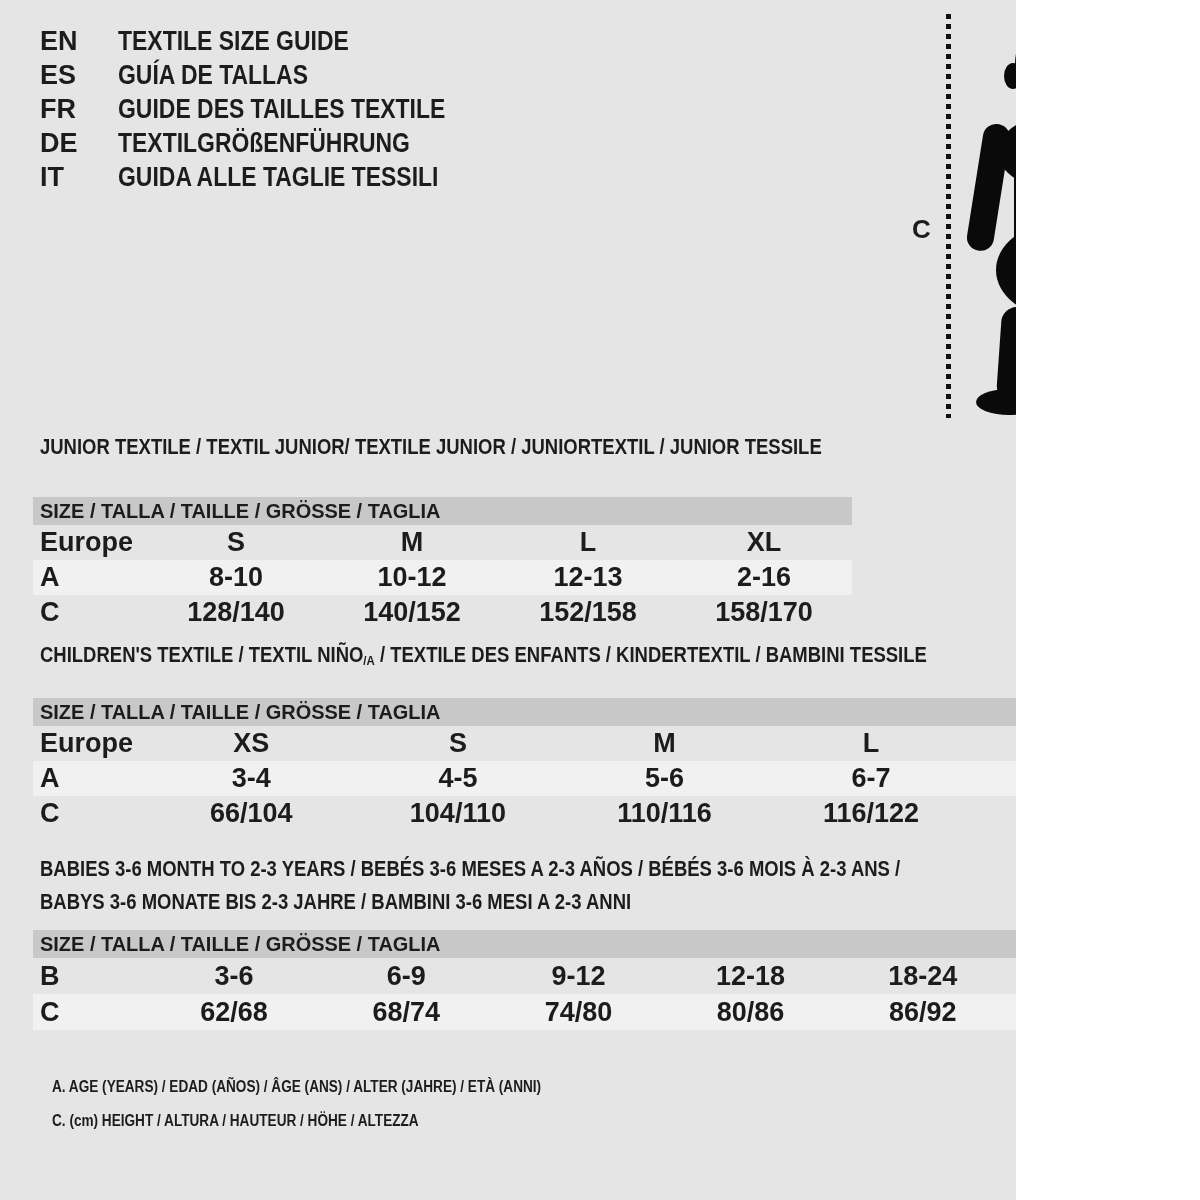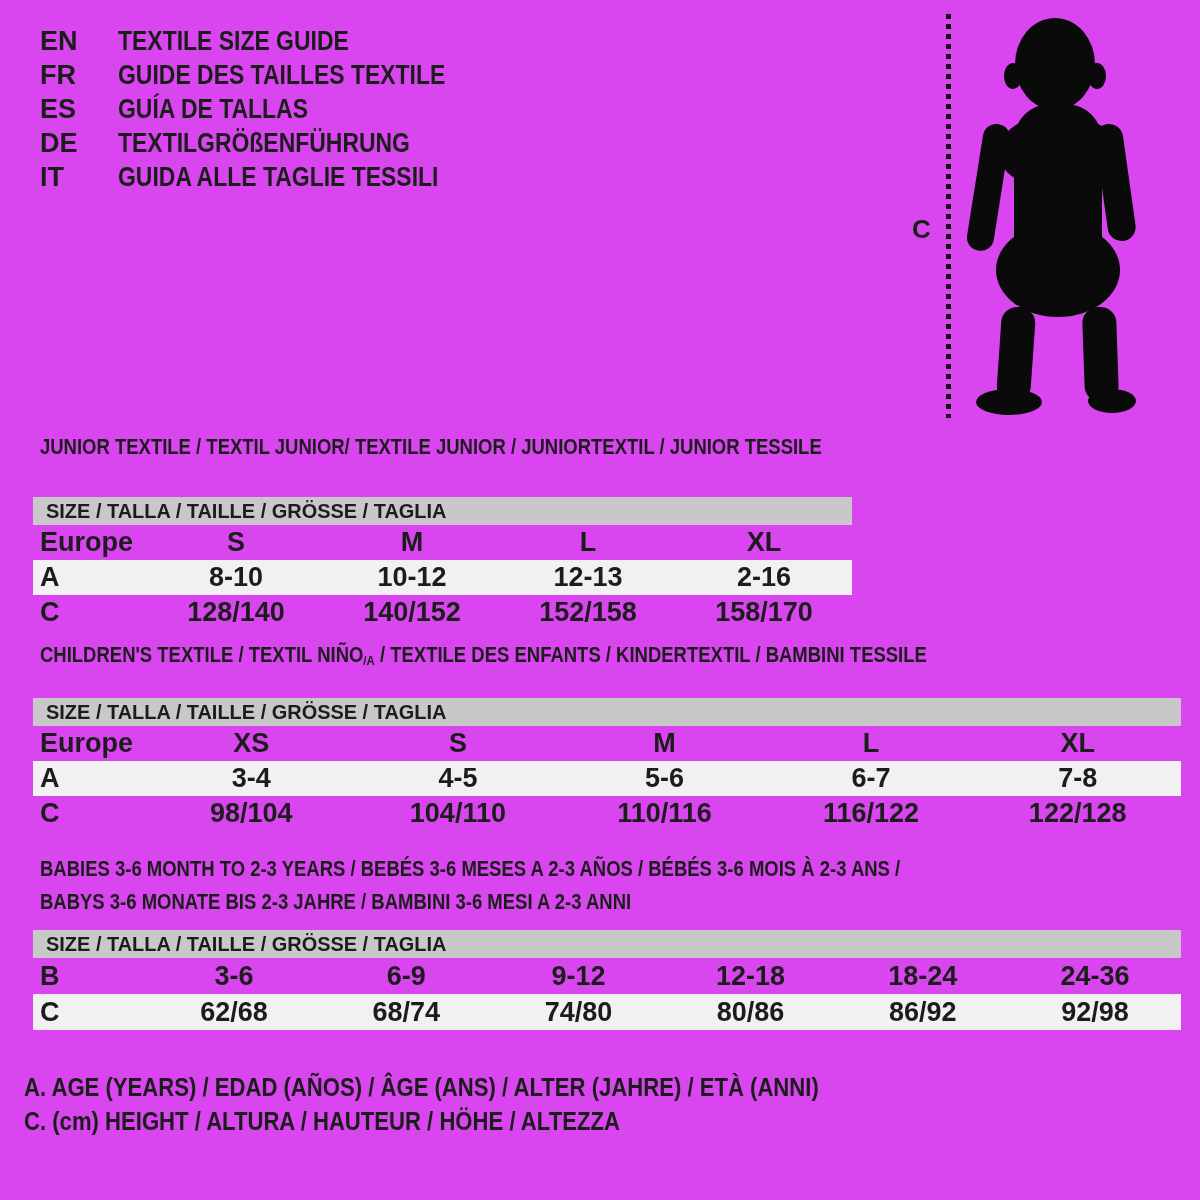--- a/index.html
+++ b/index.html
@@ -1,17 +1,17 @@
 <!DOCTYPE html>
 <html><head>
 <meta charset="utf-8">
 <style>
   html,body{margin:0;padding:0;background:#fff;}
   .page{
-    position:relative;width:1200px;height:1200px;background:#d946ef;
+    position:relative;width:1016px;height:1200px;background:#e5e5e5;
     font-family:"Liberation Sans",sans-serif;font-weight:bold;color:#1c1c1c;
     overflow:hidden;
     text-decoration:underline;
   }
   
   .cond{display:inline-block;transform:scaleX(0.84);transform-origin:0 50%;white-space:nowrap;}
   .cond85{display:inline-block;transform:scaleX(0.85);transform-origin:0 50%;white-space:nowrap;}
   .cond95{display:inline-block;transform:scaleX(0.95);transform-origin:0 50%;white-space:nowrap;}
 
   
@@ -33,48 +33,48 @@
   .sec-children{top:642px;width:1148px;}
   .sec-babies{top:852px;width:1148px;}
   .sec-heading{font-size:22px;line-height:26px;margin:0 0 0 7px;font-weight:bold;}
   .sec-junior .sec-heading{margin-bottom:37px;}
   .sec-children .sec-heading{margin-bottom:24px;}
   .sec-babies .sec-heading{line-height:33px;margin-bottom:12px;}
   .sub{font-size:0.62em;vertical-align:-0.22em;}
 
   .size-bar{
     height:28px;background:#c8c8c8;display:flex;align-items:center;
-    padding-left:13px;font-size:21px;
+    padding-left:7px;font-size:21px;
   }
   .trow{display:flex;height:35px;align-items:center;font-size:27px;}
   .sec-babies .trow{height:36px;}
   .trow.shaded{background:#f1f1f1;}
   .tlabel{width:115px;padding-left:7px;box-sizing:border-box;}
   .tcell{flex:1;text-align:center;}
 
   
-  .legend{position:absolute;left:24px;top:1070px;font-size:26px;line-height:34px;}
+  .legend{position:absolute;left:52px;top:1070px;font-size:16px;line-height:34px;}
 </style>
 </head>
 <body>
 
 <div class="page">
 
   <div class="lang-header">
     <div class="lang-row">
       <span class="lang-code">EN</span>
       <span class="cond85">TEXTILE SIZE GUIDE</span>
     </div>
     <div class="lang-row">
+      <span class="lang-code">ES</span>
+      <span class="cond85">GUÍA DE TALLAS</span>
+    </div>
+    <div class="lang-row">
       <span class="lang-code">FR</span>
       <span class="cond85">GUIDE DES TAILLES TEXTILE</span>
-    </div>
-    <div class="lang-row">
-      <span class="lang-code">ES</span>
-      <span class="cond85">GUÍA DE TALLAS</span>
     </div>
     <div class="lang-row">
       <span class="lang-code">DE</span>
       <span class="cond85">TEXTILGRÖßENFÜHRUNG</span>
     </div>
     <div class="lang-row">
       <span class="lang-code">IT</span>
       <span class="cond85">GUIDA ALLE TAGLIE TESSILI</span>
     </div>
   </div>
@@ -145,21 +145,21 @@
         <div class="trow shaded">
           <span class="tlabel">A</span>
           <span class="tcell">3-4</span>
           <span class="tcell">4-5</span>
           <span class="tcell">5-6</span>
           <span class="tcell">6-7</span>
           <span class="tcell">7-8</span>
         </div>
         <div class="trow">
           <span class="tlabel">C</span>
-          <span class="tcell">98/104</span>
+          <span class="tcell">66/104</span>
           <span class="tcell">104/110</span>
           <span class="tcell">110/116</span>
           <span class="tcell">116/122</span>
           <span class="tcell">122/128</span>
         </div>
       </div>
   </section>
 
   <section class="size-section sec-babies">
     <h2 class="sec-heading">

